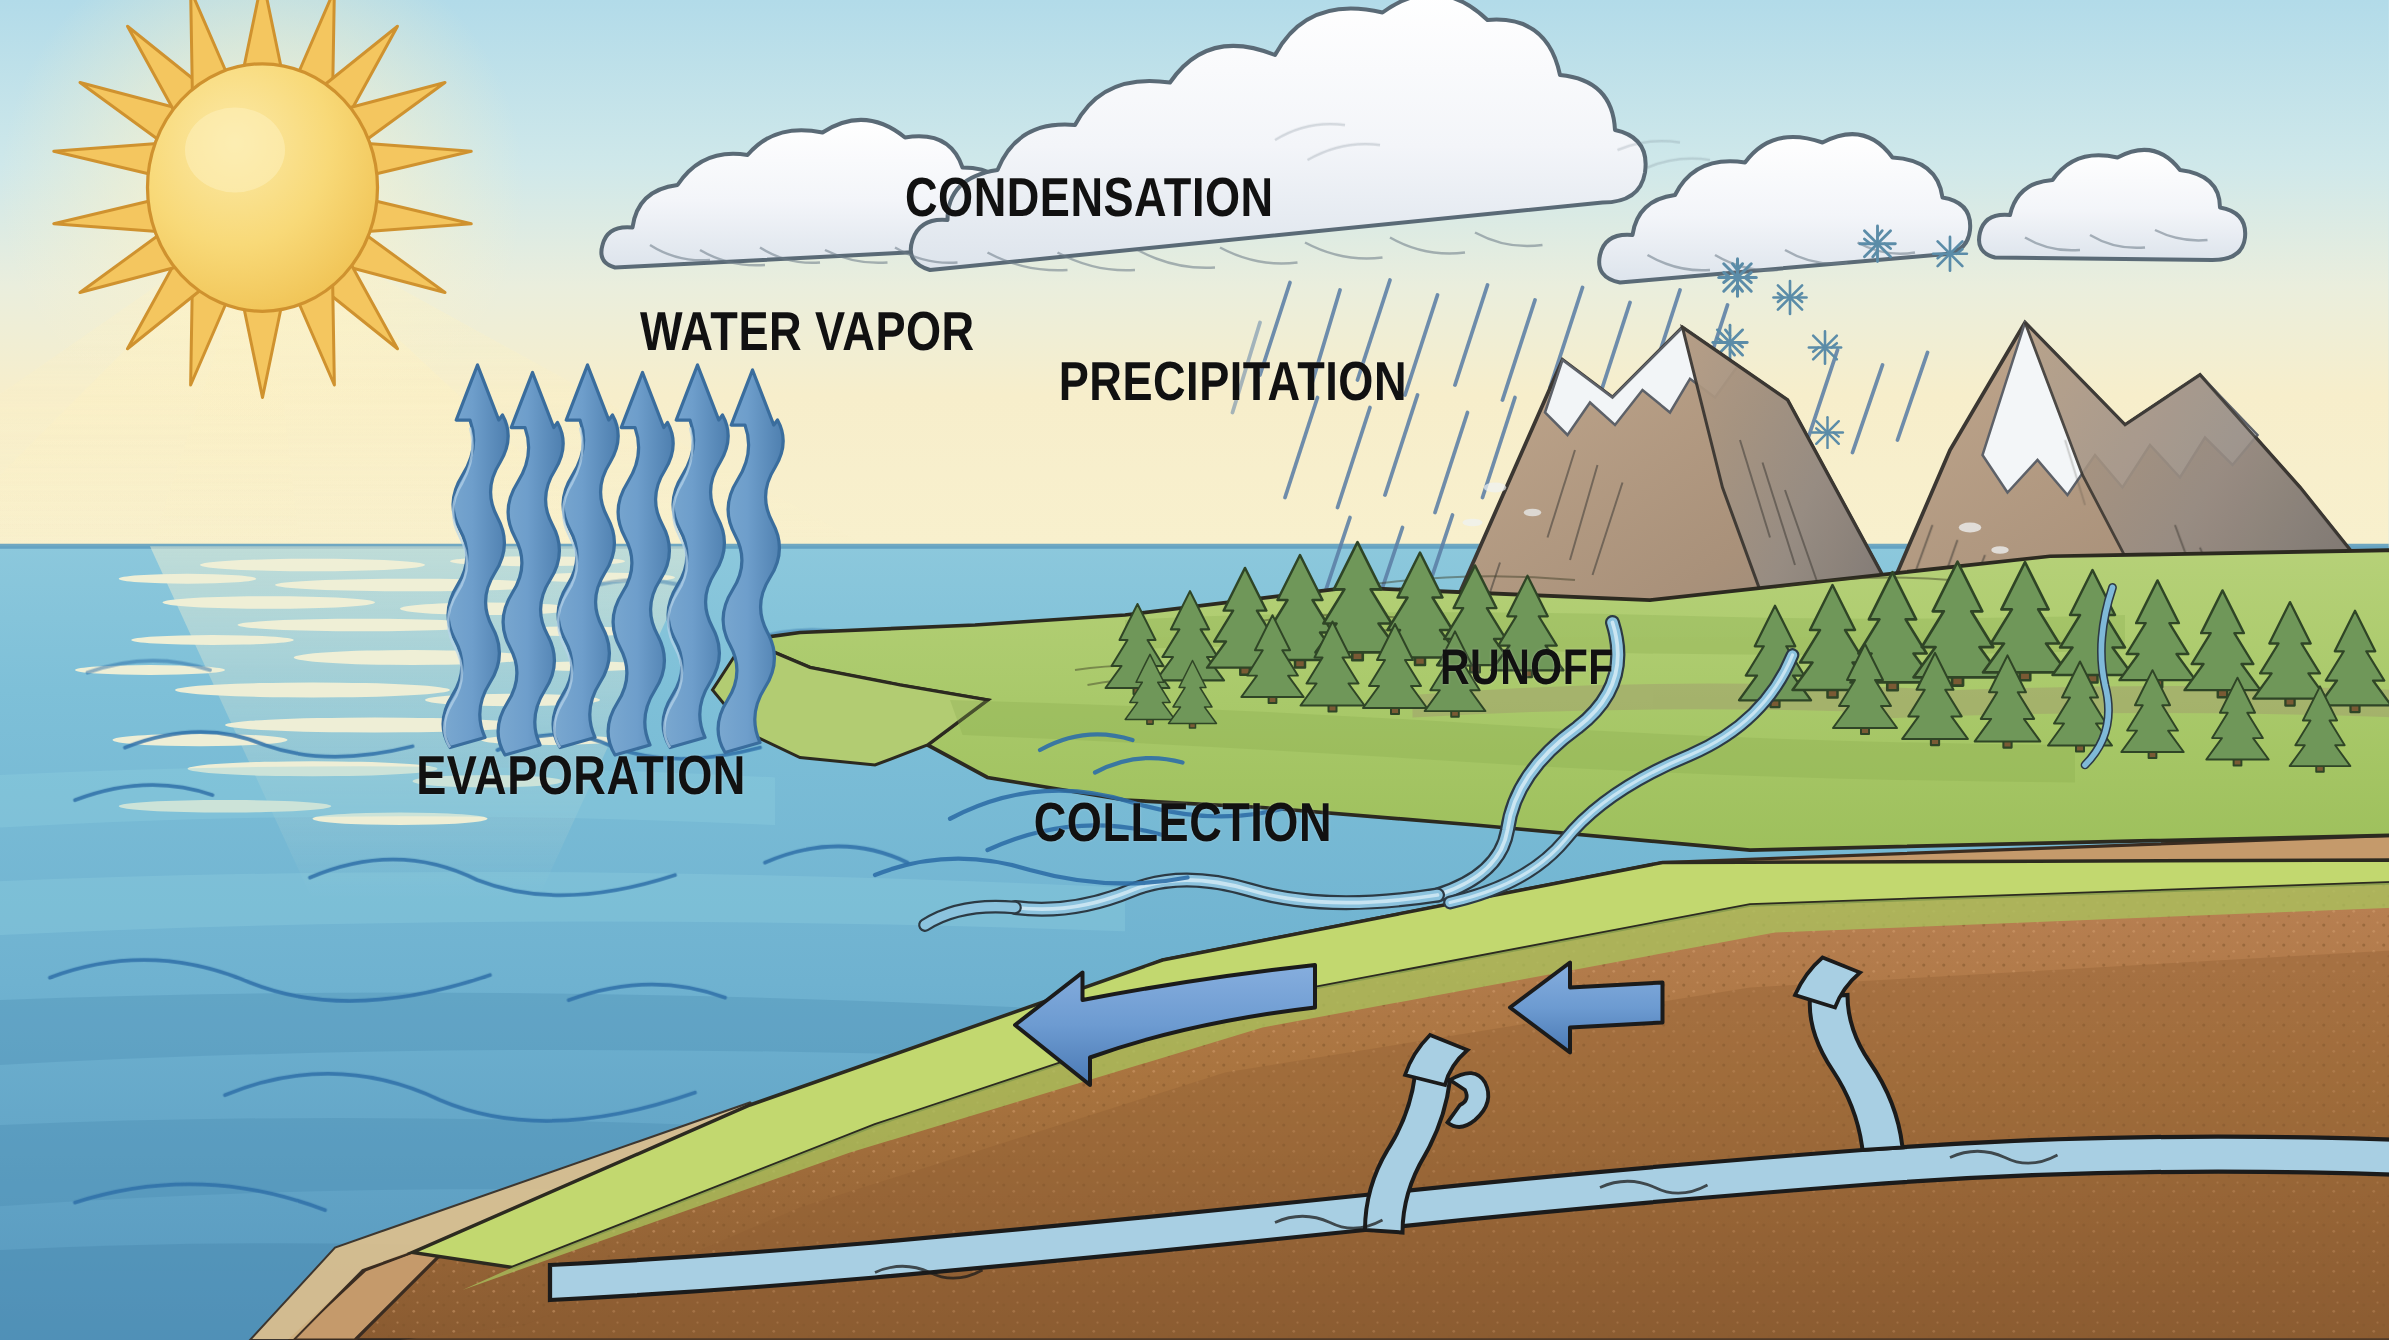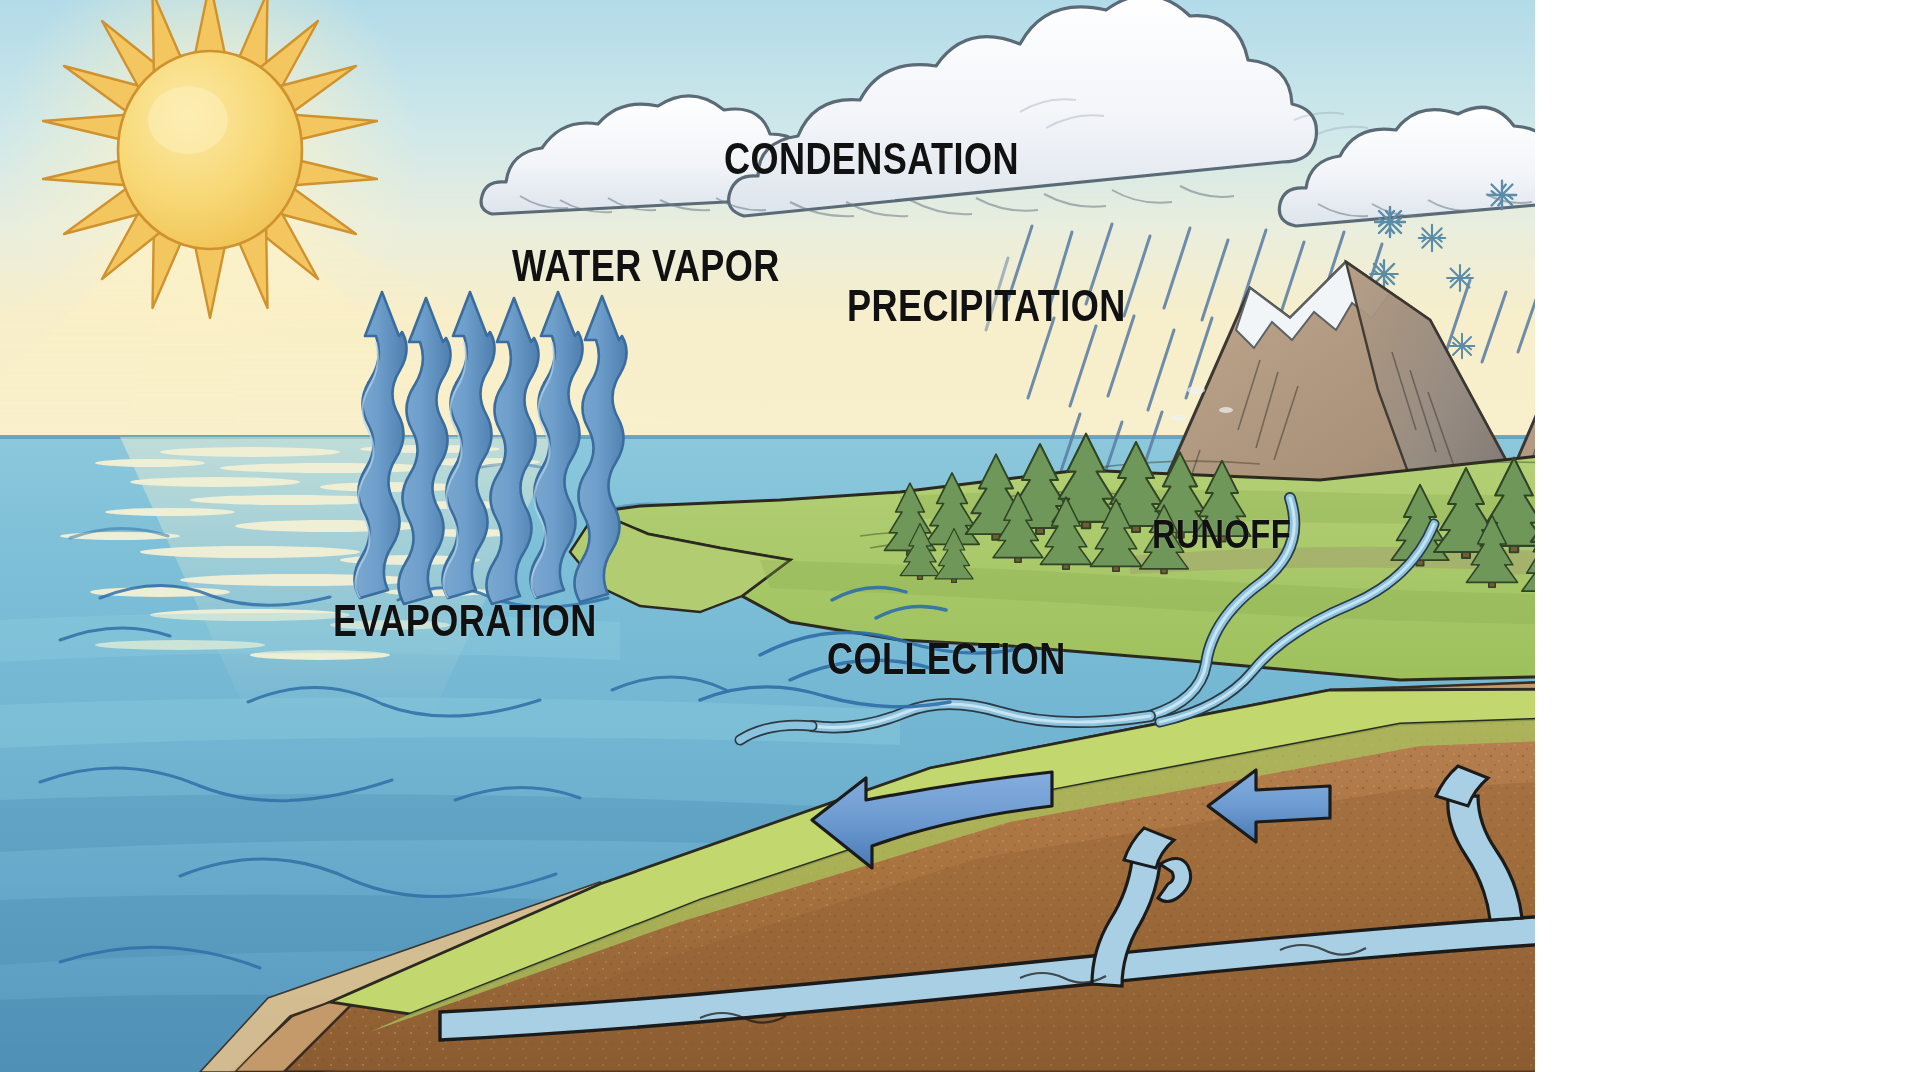--- a/index.html
+++ b/index.html
@@ -1,20 +1,20 @@
 <!DOCTYPE html>
 <html><head>
 <meta charset="utf-8">
 <title>Water Cycle Diagram</title>
 <style>
   html,body{margin:0;padding:0;background:#fff;}
   body{font-family:"Liberation Sans",sans-serif;}
   #stage{
     position:relative;
-    width:1535px;height:1072px;
+    width:1911px;height:1072px;
     overflow:hidden;
     background:#bfe0ea;
   }
   #stage svg.layer{position:absolute;left:0;top:0;width:1920px;height:1072px;display:block;}
 
   .lbl{
     position:absolute;
     font-family:"Liberation Sans Narrow","Liberation Sans",sans-serif;
     font-weight:700;
     color:#111111;

